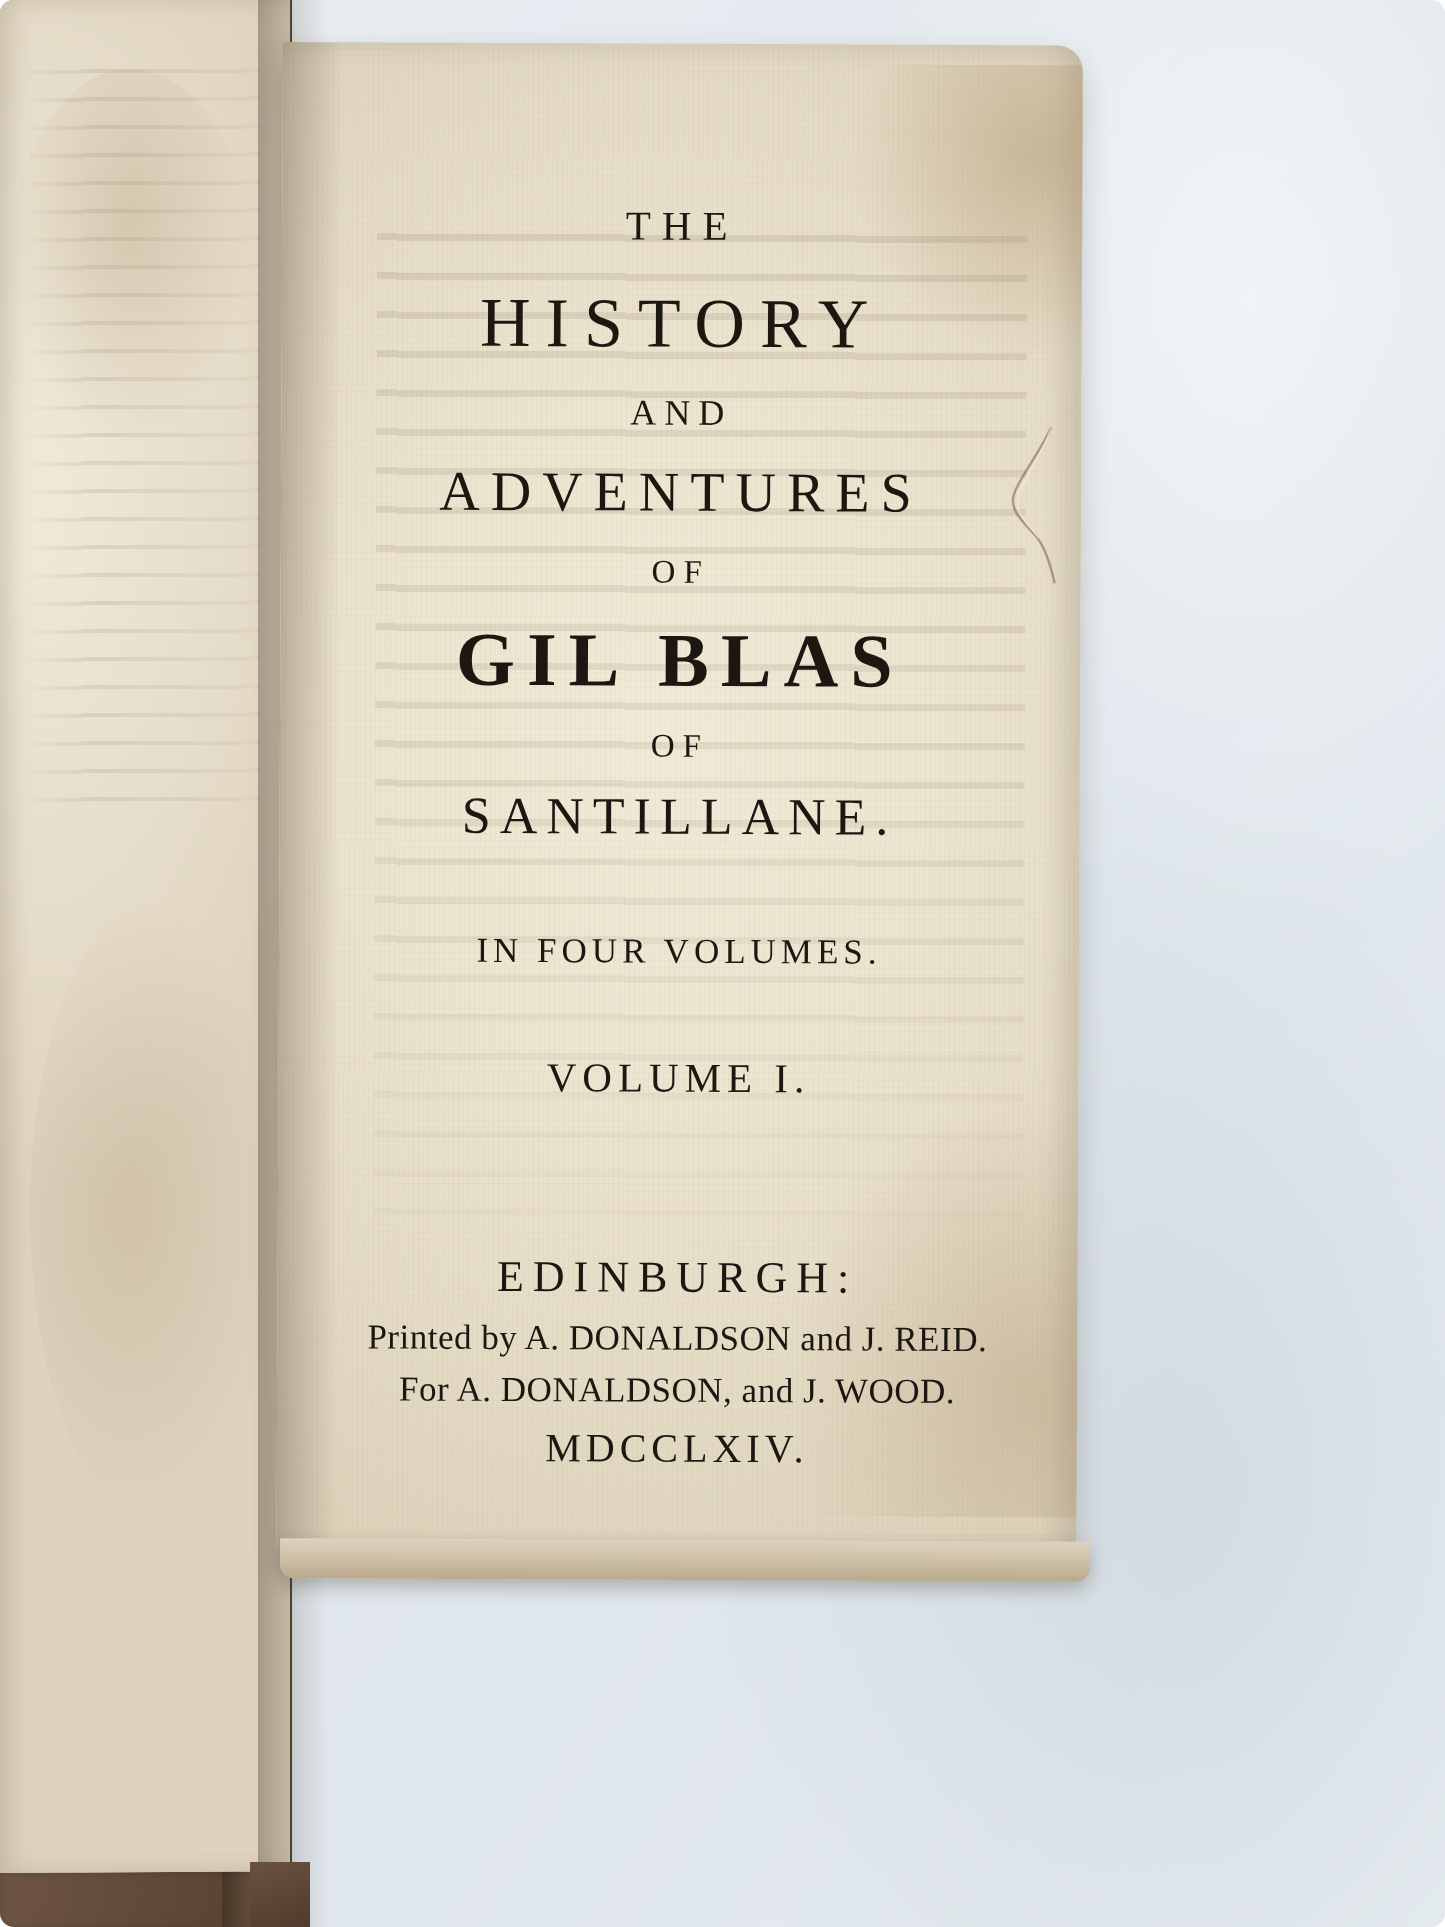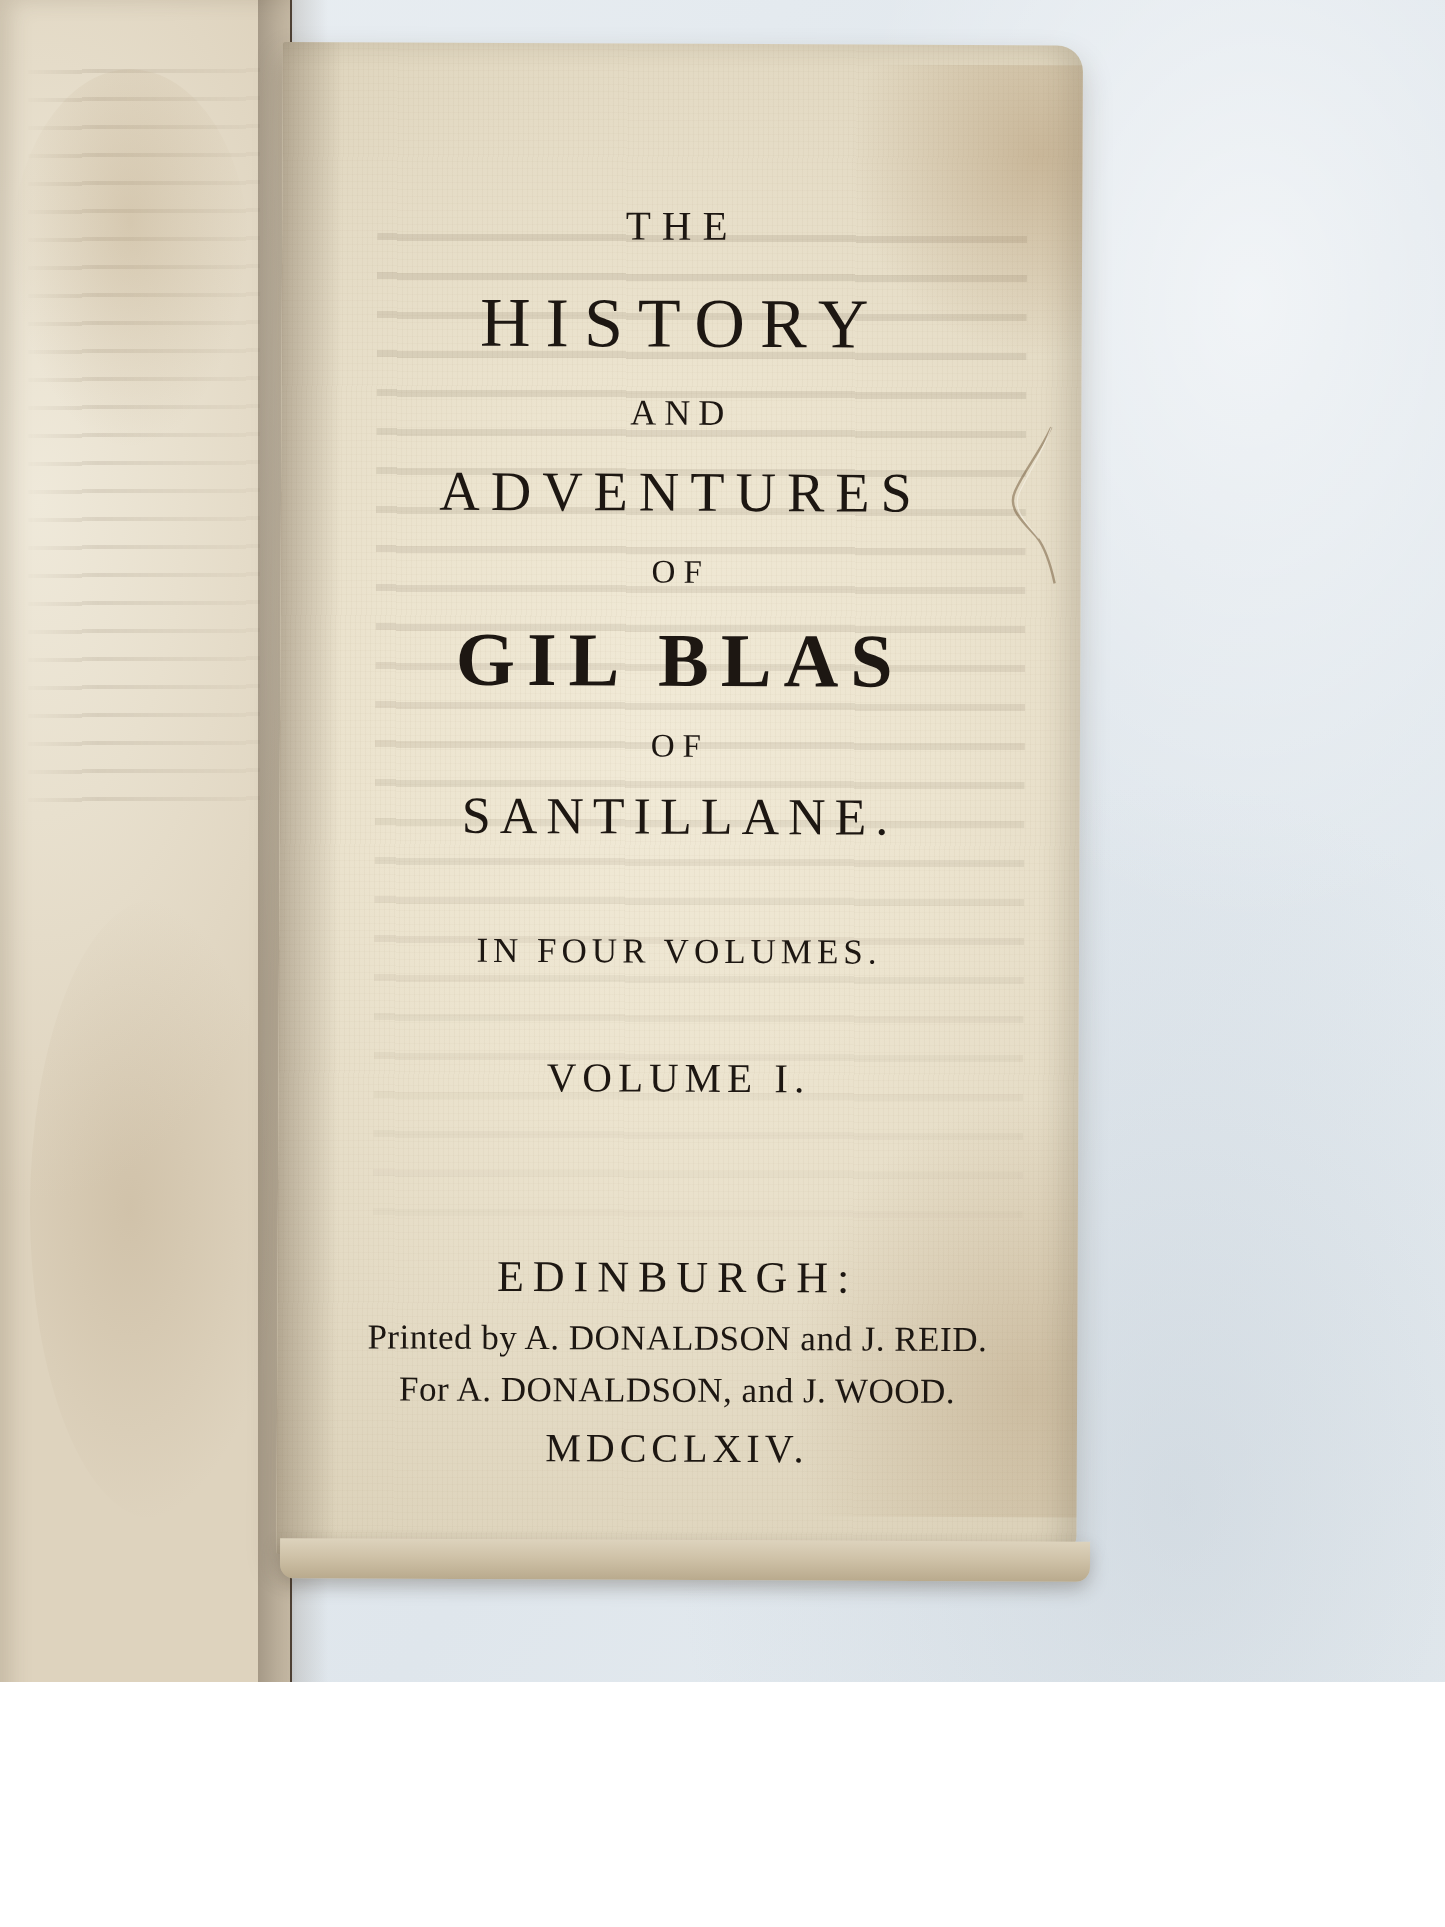--- a/index.html
+++ b/index.html
@@ -10,23 +10,24 @@
   body {
     width: 1445px;
     height: 1927px;
     overflow: hidden;
     font-family: "Liberation Serif", serif;
   }
 
   #scene {
     position: relative;
     width: 1445px;
-    height: 1682px;
+    height: 1927px;
     background: linear-gradient(125deg, #e9eef2 0%, #e4eaef 30%, #dfe6ec 60%, #e7edf1 100%);
     overflow: hidden;
+    border-radius: 14px;
   }
 
   
   .backdrop-shadow {
     position: absolute;
     left: 0; top: 0;
     width: 1445px; height: 1927px;
     background:
       radial-gradient(ellipse 600px 900px at 1250px 300px, rgba(255,255,255,0.55), rgba(255,255,255,0) 70%),
       radial-gradient(ellipse 700px 1000px at 1180px 1500px, rgba(180,192,203,0.35), rgba(255,255,255,0) 72%);

